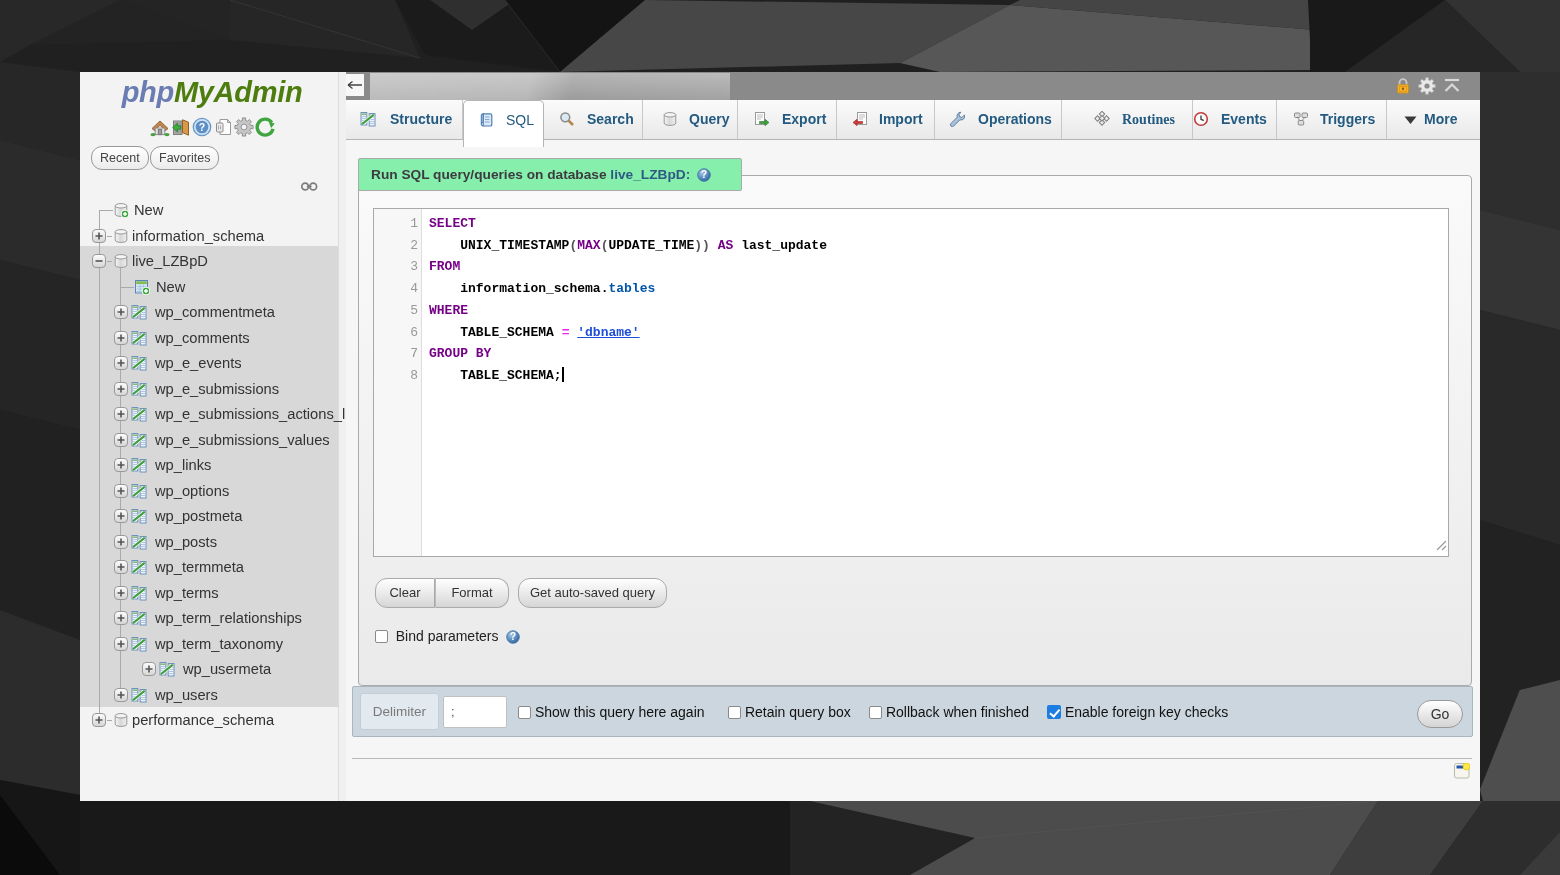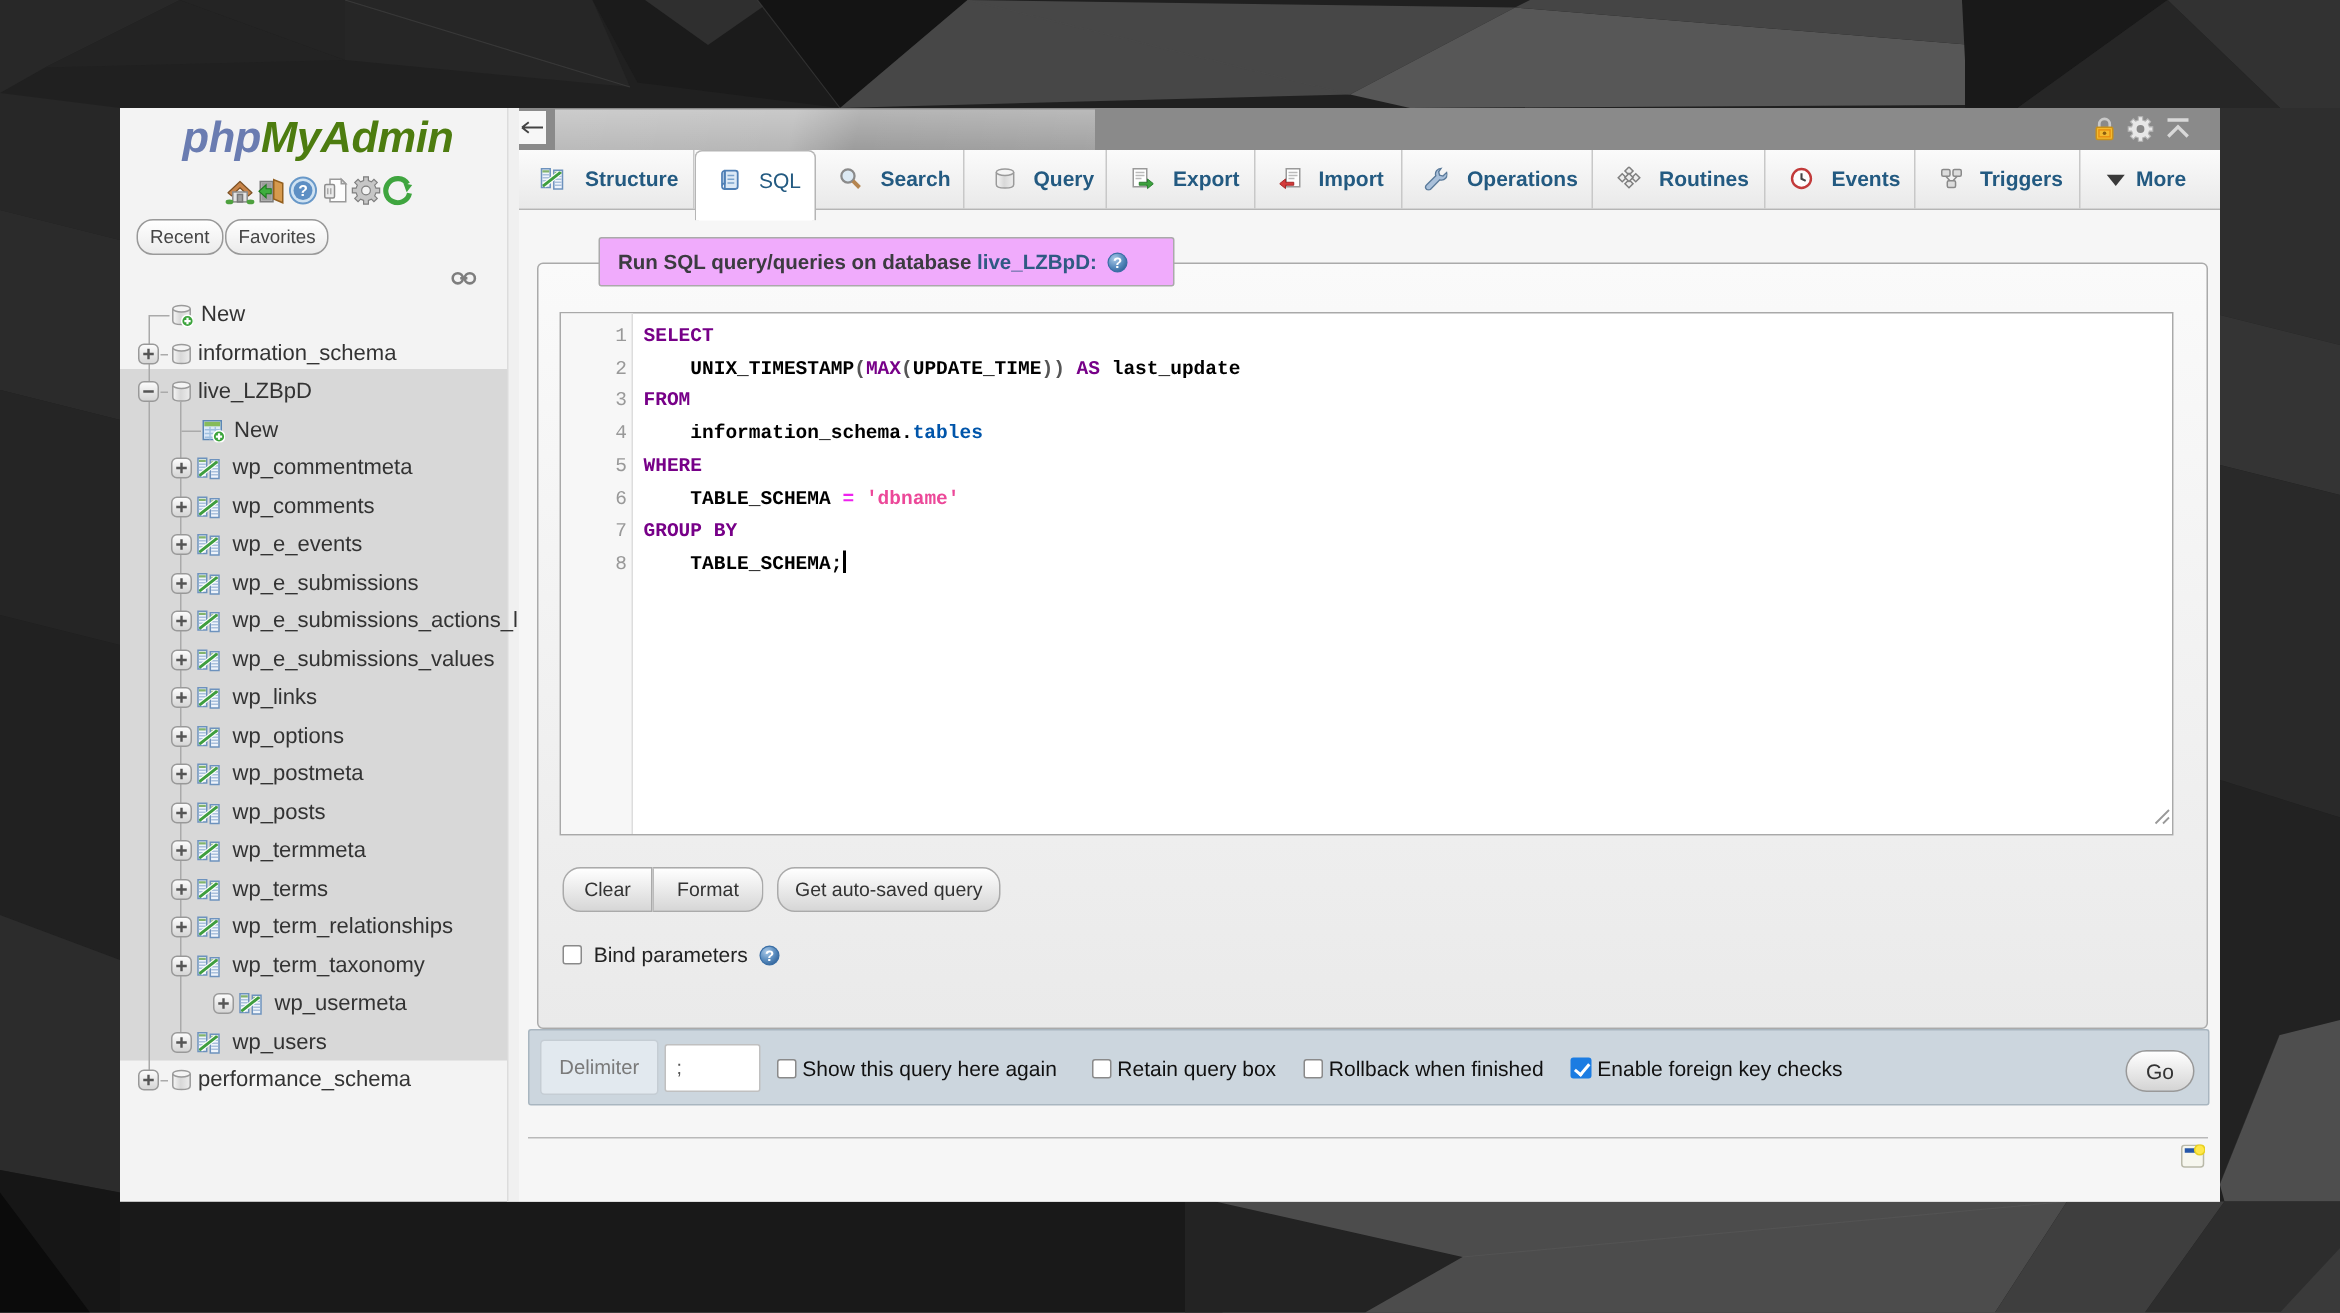--- a/index.html
+++ b/index.html
@@ -31,33 +31,33 @@
 #topicons svg { position:absolute; top:5px; }
 
 #tabbar { position:absolute; left:0; top:28px; width:1134px; height:40px; background:linear-gradient(#fbfbfb,#e9e9e9); border-bottom:1px solid #b5b5b5; }
 .tab { position:absolute; top:0; height:39px; border-right:1px solid #c8c8c8; }
 .tab .ic { position:absolute; top:11px; }
 .tab .tx { position:absolute; top:0; line-height:39px; font-size:14px; font-weight:bold; color:#235a81; }
 .tabsql { position:absolute; top:0; height:47px; background:#fff; border:1px solid #b5b5b5; border-bottom:none; border-radius:5px 5px 0 0; z-index:3; }
 
 #content { position:absolute; left:0; top:68px; width:1134px; height:661px; background:#f6f6f6; }
 #fieldset1 { position:absolute; left:12px; top:35px; width:1114px; height:511px; border:1px solid #aaa; border-radius:4px; background:linear-gradient(#fafafa,#eaeaea); }
-#legend { position:absolute; left:12px; top:18px; width:384px; height:33px; background:#f0abfc; border:1px solid #aaa; border-radius:2px; z-index:2; line-height:31px; font-size:13.7px; font-weight:bold; color:#3b3b40; padding-left:12px;margin-left:41px; }
+#legend { position:absolute; left:12px; top:18px; width:384px; height:33px; background:#86efac; border:1px solid #aaa; border-radius:2px; z-index:2; line-height:31px; font-size:13.7px; font-weight:bold; color:#3b3b40; padding-left:12px; }
 #legend b { color:#2f5a83; }
 #legend svg { vertical-align:-3px; margin-left:7px; }
 
 #editor { position:absolute; left:27px; top:68px; width:1076px; height:349px; background:#fff; border:1px solid #a9a9a9; }
 #gutter { position:absolute; left:0; top:0; width:48px; height:347px; background:#f7f7f7; border-right:1px solid #ddd; }
 .ln { position:absolute; right:3px; width:40px; text-align:right; font-family:"Liberation Mono",monospace; font-size:13px; color:#999; line-height:21.7px; }
 #code { position:absolute; left:55px; top:4px; font-family:"Liberation Mono",monospace; font-size:13px; font-weight:bold; line-height:21.7px; white-space:pre; color:#000; }
 .kw { color:#770088; }
 .pr { color:#555; }
 .bl { color:#0055aa; }
 .op { color:#ee22ee; }
-.st { color:#ec4899; }
+.st { color:#1d4ed8;text-decoration:underline; }
 #cursor { position:absolute; width:1.5px; height:15px; background:#000; }
 #rsz { position:absolute; right:1px; bottom:1px; }
 
 .pbtn { position:absolute; height:30px; border:1px solid #aaa; border-radius:12px; background:linear-gradient(#ffffff,#d6d6d6); color:#333; font-size:13px; text-align:center; }
 #bindrow { position:absolute; left:29px; top:488px; height:18px; font-size:14px; color:#222; }
 #bindrow svg { vertical-align:-3px; }
 .cb { display:inline-block; width:13px; height:13px; border:1px solid #8a8a8a; border-radius:2px; background:#fff; vertical-align:-2px; }
 .cbc { display:inline-block; width:14px; height:14px; border-radius:2px; background:#1b7ce2; vertical-align:-2px; position:relative; }
 .cbc:after { content:""; position:absolute; left:4.5px; top:1.5px; width:3.5px; height:7.5px; border:solid #fff; border-width:0 2px 2px 0; transform:rotate(40deg); }
 
@@ -472,21 +472,21 @@
             <path d="M9.5,10.5 h-5.5 v-2.2 l-4,3.2 4,3.2 v-2.2 h5.5 Z" fill="#d43c3c" stroke="#a02020" stroke-width="0.6"></path>
           </svg>
           <span class="tx" style="left:42px">Import</span>
         </div>
       <div class="tab" style="left:589px; width:127px;">
           <svg class="ic" style="left:14px" width="16" height="16">
             <path d="M11.8,1.2 a3.8,3.8 0 0 0 -3.6,5 l-6.2,6.2 a1.9,1.9 0 0 0 2.7,2.7 l6.2,-6.2 a3.8,3.8 0 0 0 4.6,-5 l-2.5,2.5 -2.3,-0.6 -0.6,-2.3 Z" fill="#a9c0da" stroke="#5a7a9a" stroke-width="0.9"></path>
           </svg>
           <span class="tx" style="left:43px">Operations</span>
         </div>
-      <div class="tab" style="left:716px; width:115px;">
+      <div class="tab" style="left:732px; width:115px;font-family:Liberation Serif, serif;">
           <svg class="ic" style="left:16px" width="16" height="16">
             <g fill="#ededed" stroke="#7f7f7f">
               <rect x="6.1" y="1.1" width="3.8" height="3.8" transform="rotate(45 8 3)"></rect>
               <rect x="1.6" y="5.6" width="3.8" height="3.8" transform="rotate(45 3.5 7.5)"></rect>
               <rect x="10.6" y="5.6" width="3.8" height="3.8" transform="rotate(45 12.5 7.5)"></rect>
               <rect x="6.1" y="9.6" width="3.8" height="3.8" transform="rotate(45 8 11.5)"></rect>
               <rect x="6.1" y="5.4" width="3.8" height="3.8" transform="rotate(45 8 7.3)"></rect>
             </g>
           </svg>
           <span class="tx" style="left:44px">Routines</span>

